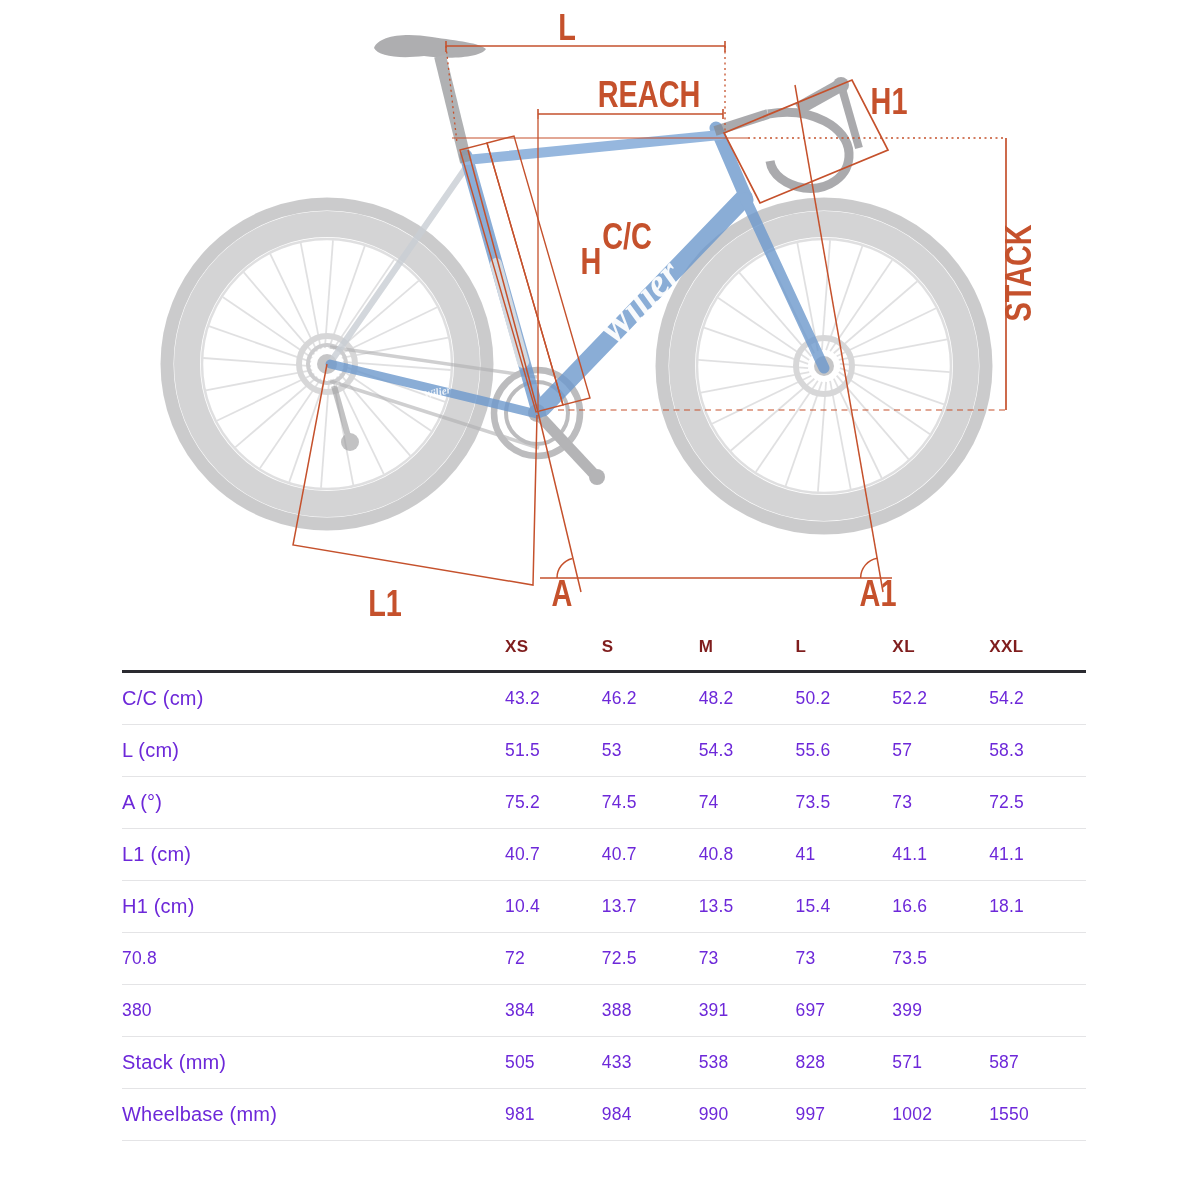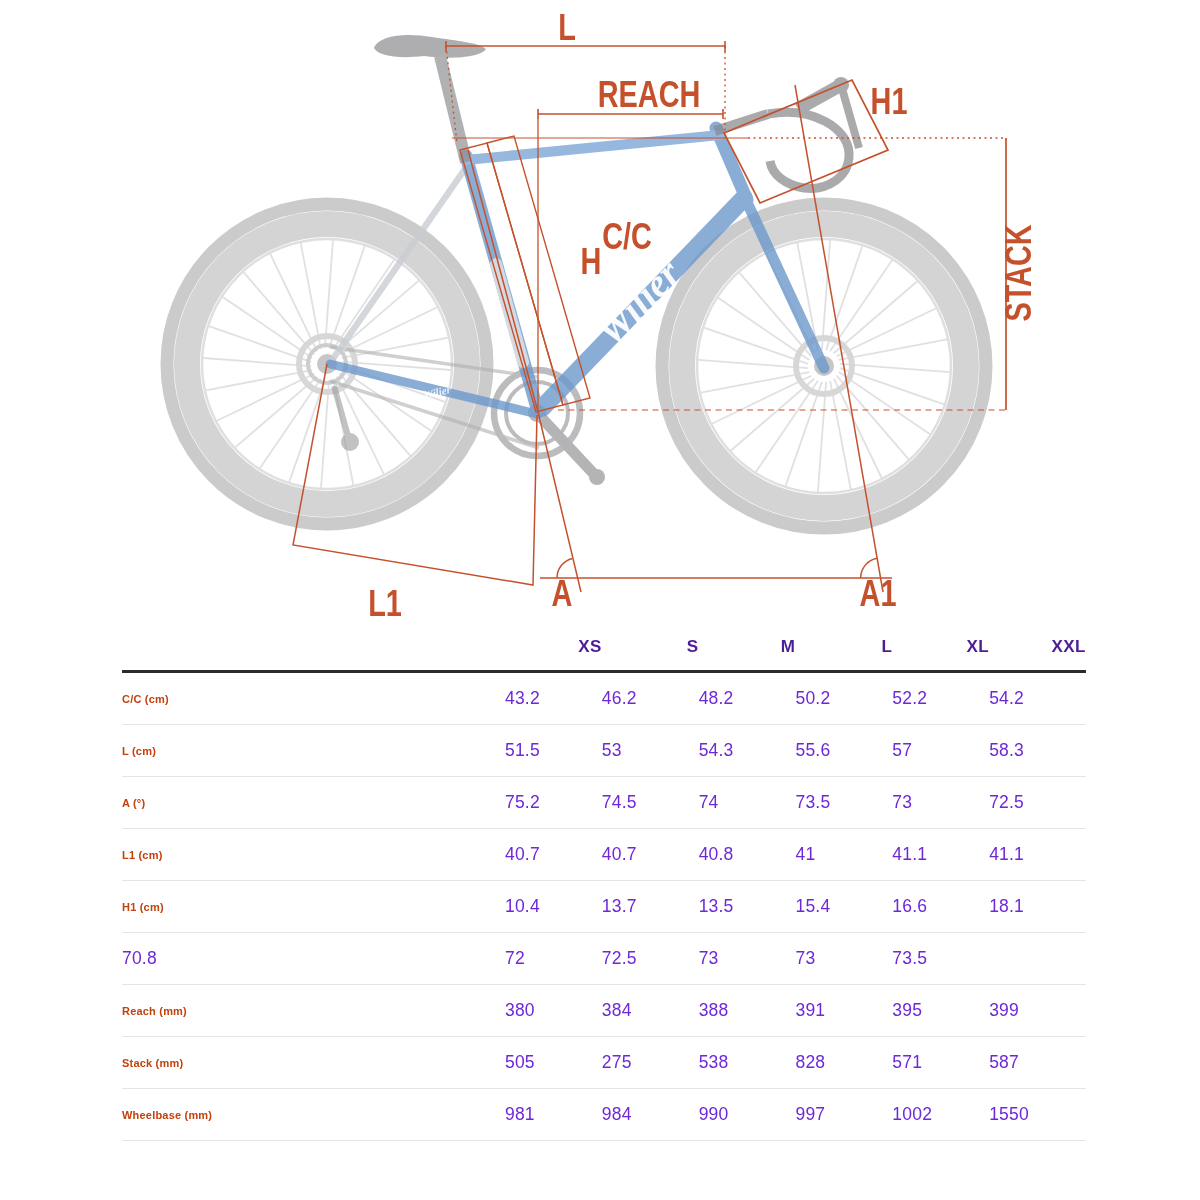--- a/index.html
+++ b/index.html
@@ -3,24 +3,24 @@
 <meta charset="utf-8">
 <style>
   html,body{margin:0;padding:0;background:#fff;}
   .page{position:relative;width:1200px;height:1200px;background:#ffffff;overflow:hidden;
         font-family:"Liberation Sans",sans-serif;}
   #diagram{position:absolute;left:0;top:0;}
   .ann-label{font-family:"Liberation Sans",sans-serif;font-weight:bold;font-size:37px;}
   .size-table{position:absolute;left:122px;top:624px;width:964px;}
   .thead{display:grid;grid-template-columns:383px repeat(6,1fr);align-items:center;
          height:46px;border-bottom:3px solid #2a2a30;}
-  .thead .cell{font-weight:bold;font-size:17px;color:#4c1d95;letter-spacing:.5px;text-align:right;}
+  .thead .cell{font-weight:bold;font-size:17px;color:#7f1d1d;letter-spacing:.5px;}
   .trow{display:grid;grid-template-columns:383px repeat(6,1fr);align-items:center;
         height:51px;border-bottom:1px solid #e4e4e6;}
-  .rlabel{font-weight:bold;font-size:11px;color:#c2410c;letter-spacing:.2px;}
+  .rlabel{font-weight:normal;font-size:20px;color:#6d28d9;letter-spacing:.2px;}
   .val{font-size:17.5px;color:#6d28d9;letter-spacing:.2px;}
 </style>
 </head>
 <body>
 
 <div class="page">
 
   <svg id="diagram" width="1200" height="620" viewBox="0 0 1200 620">
 
     <g>
@@ -233,32 +233,31 @@
         </div>
         <div class="trow">
           <div class="val">70.8</div>
           <div class="val">72</div>
           <div class="val">72.5</div>
           <div class="val">73</div>
           <div class="val">73</div>
           <div class="val">73.5</div>
         </div>
         <div class="trow">
-          <div class="rlabel">Reach (mm)</div>
           <div class="val">380</div>
           <div class="val">384</div>
           <div class="val">388</div>
           <div class="val">391</div>
-          <div class="val">395</div>
+          <div class="val">697</div>
           <div class="val">399</div>
         </div>
         <div class="trow">
           <div class="rlabel">Stack (mm)</div>
           <div class="val">505</div>
-          <div class="val">275</div>
+          <div class="val">433</div>
           <div class="val">538</div>
           <div class="val">828</div>
           <div class="val">571</div>
           <div class="val">587</div>
         </div>
         <div class="trow">
           <div class="rlabel">Wheelbase (mm)</div>
           <div class="val">981</div>
           <div class="val">984</div>
           <div class="val">990</div>

